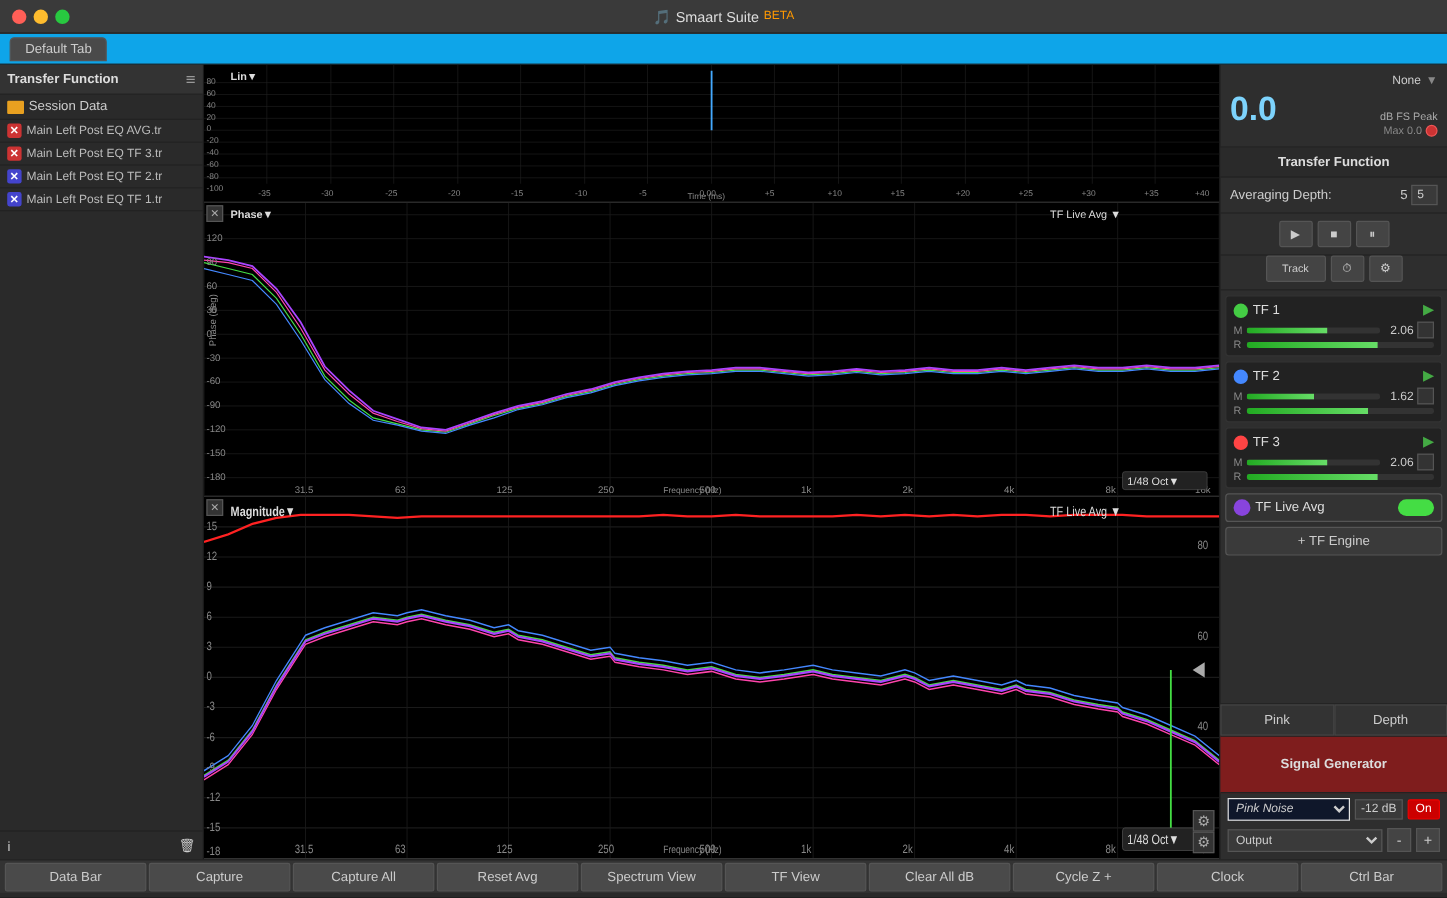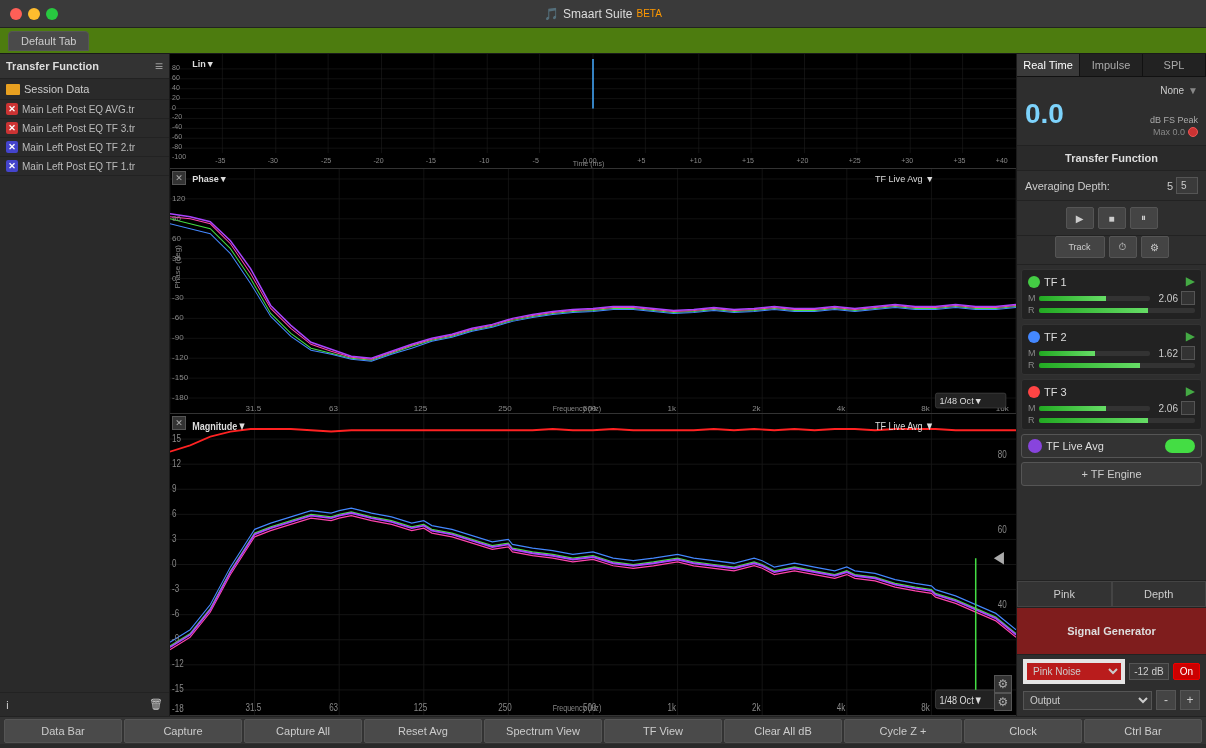--- a/index.html
+++ b/index.html
@@ -44,21 +44,21 @@
       display: flex;
       align-items: center;
       gap: 4px;
     }
     .title-beta {
       color: #f90;
       font-size: 10px;
     }
     
     .tab-bar {
-      background: #4d7c0f;
+      background: #0ea5e9;
       height: 26px;
       display: flex;
       align-items: center;
       padding: 0 8px;
       border-bottom: 1px solid #1a1a1a;
     }
     .tab {
       background: #4a4a4a;
       border: 1px solid #555;
       border-radius: 4px 4px 0 0;
@@ -403,26 +403,27 @@
       border-bottom: 1px solid #222;
       border-top: 1px solid #222;
     }
     .signal-gen-row {
       display: flex;
       align-items: center;
       gap: 4px;
       padding: 4px 6px;
     }
     .sig-select {
-      background: #b91c1c;
-      border: 4px solid #e5e5e5;
+      background: #0f172a;
+      border: 1px solid #e5e5e5;
       color: #ccc;
       font-size: 10px;
       padding: 2px;
       flex: 1;
+      font-style: italic;
     }
     .sig-db {
       background: #3a3a3a;
       border: 1px solid #555;
       color: #ccc;
       font-size: 10px;
       padding: 2px 4px;
     }
     .sig-on-btn {
       background: #c00;
@@ -785,25 +786,20 @@
         <polygon points="818,115 828,110 828,120" fill="#aaa"></polygon>
       </svg>
 
       <div style="position:absolute;bottom:4px;right:4px;width:18px;height:18px;background:#333;border:1px solid #555;color:#aaa;font-size:12px;display:flex;align-items:center;justify-content:center;cursor:pointer;">⚙</div>
     </div>
 
   </div>
 
   <div class="right-panel">
 
-    <div class="right-top-tabs">
-      <div class="right-tab active">Real Time</div>
-      <div class="right-tab">Impulse</div>
-      <div class="right-tab">SPL</div>
-    </div>
 
     <div class="meter-section">
       <div style="display:flex;justify-content:flex-end;align-items:center;gap:4px;margin-bottom:2px;">
         <span style="font-size:10px;color:#ccc;cursor:pointer;">None</span>
         <span style="color:#888;font-size:10px;">▼</span>
       </div>
       <div style="display:flex;align-items:baseline;justify-content:space-between;">
         <span style="font-size:28px;font-weight:bold;color:#7dd3fc;">0.0</span>
         <div style="display:flex;flex-direction:column;align-items:flex-end;gap:2px;">
           <span style="font-size:9px;color:#aaa;cursor:pointer;">dB FS Peak</span>

